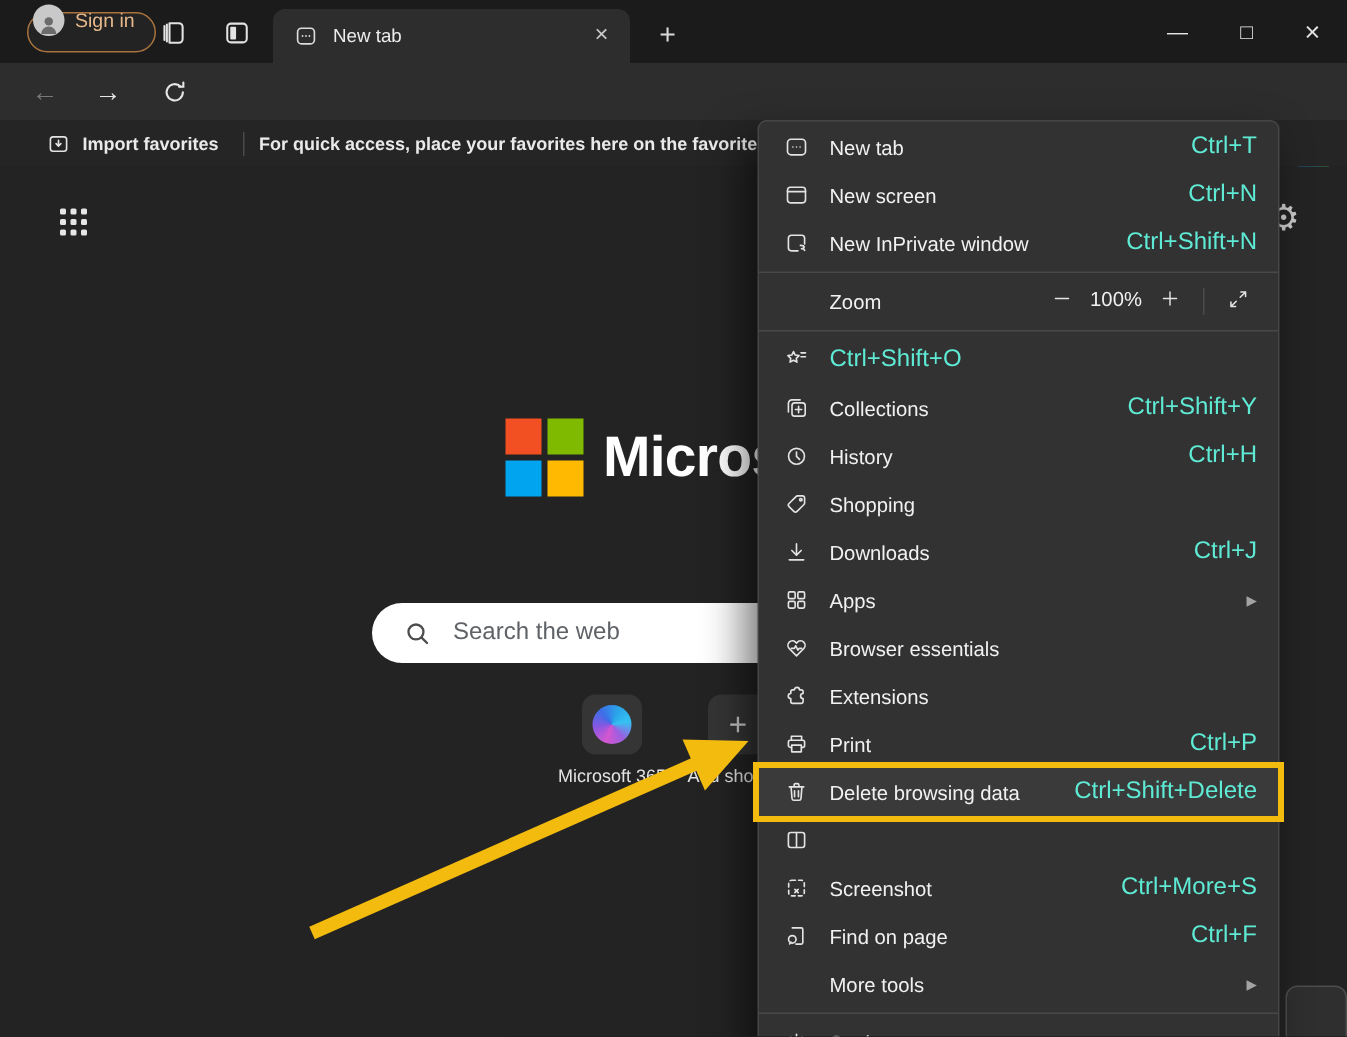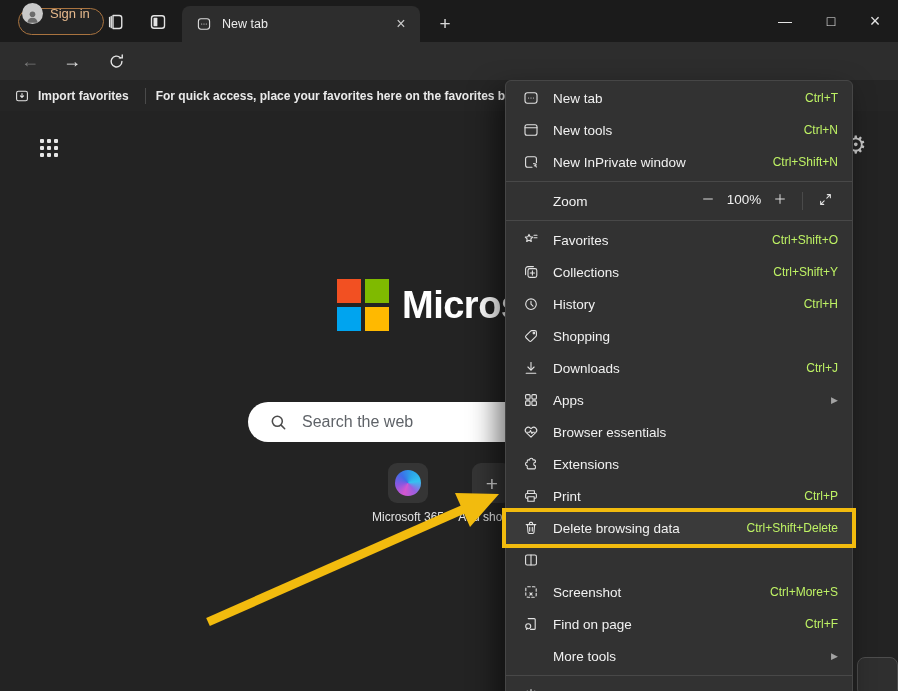--- a/index.html
+++ b/index.html
@@ -33,21 +33,21 @@
   #addressbar .ph{flex:1;white-space:nowrap;overflow:hidden}
   #more-btn{position:absolute;left:810px;top:47px;width:44px;height:29px;border-radius:6px;background:#4a4a4a;
     display:flex;align-items:center;justify-content:center;gap:4px}
   #more-btn i{width:3px;height:3px;border-radius:50%;background:#fff}
   #copilot{position:absolute;left:862px;top:47px;width:27px;height:27px;border-radius:50%;
     background:conic-gradient(from 230deg,#2e8bff,#7a5cff,#c44bff,#ff5ca0,#ff9d3c,#ffd23c,#39d27a,#19c3e8,#2e8bff)}
 
   
   #favbar{position:absolute;left:0;top:80px;width:898px;height:31px;background:#252525;display:flex;align-items:center;
     font-size:12px;font-weight:700;color:#eaeaea;white-space:nowrap}
-  .imp{display:flex;align-items:center;gap:8px;padding:0 12px 0 14px}
+  .imp{display:flex;align-items:center;gap:8px;padding:0 12px 0 31px}
   .favdiv{width:1px;height:16px;background:#4a4a4a;margin:0 10px 0 4px}
   .fav-link{color:#79b8f3;text-decoration:underline;margin-left:5px}
 
   
   #page{position:absolute;left:0;top:111px;width:898px;height:580px;background:#232323}
   .grid-icon{position:absolute;left:40px;top:28px;display:grid;grid-template-columns:repeat(3,4px);gap:3px}
   .grid-icon i{width:4px;height:4px;background:#e6e6e6;border-radius:1px}
   #logo{position:absolute;left:337px;top:168px;display:flex;align-items:center;gap:13px}
   .mslogo{display:grid;grid-template-columns:24px 24px;gap:4px}
   .mslogo i{width:24px;height:24px}
@@ -62,21 +62,21 @@
   .sc-label{font-size:12px;color:#e3e3e3;white-space:nowrap}
   .gear-behind{position:absolute;left:845px;top:20px;font-size:24px;color:#c9c9c9;z-index:5;font-family:"DejaVu Sans",sans-serif}
   .br-widget{position:absolute;left:857px;top:546px;width:41px;height:40px;background:#2f2f2f;border:1px solid #4d4d4d;border-radius:8px;z-index:4}
 
   
   #menu{position:absolute;left:505px;top:80px;width:348px;height:640px;background:#323232;border:1px solid #464646;
     border-radius:6px;box-shadow:-8px 12px 28px rgba(0,0,0,.55);z-index:100;padding:1px 0;overflow:visible}
   .mi{height:32px;display:flex;align-items:center;gap:13px;padding:0 14px 0 16px;font-size:13.5px;color:#f1f1f1;cursor:default}
   .mi .ic{width:18px;display:flex;justify-content:center;flex:none}
   .mi .lbl{flex:1;white-space:nowrap}
-  .mi .key{font-size:12px;color:#bef264;white-space:nowrap}
+  .mi .key{font-size:16px;color:#5eead4;white-space:nowrap}
   .mi .sub{color:#a3a3a3;font-size:9px}
   .mi.highlighted{outline:4px solid var(--anno,#F2BB0E);background:#3a3a3a;position:relative;z-index:2}
   .msep{height:1px;background:#484848;margin:3px 0}
   .zc{display:flex;align-items:flex-start}
   .zbtn{width:26px;display:flex;justify-content:center}
   .zval{font-size:13.5px;color:#f1f1f1;width:46px;text-align:center}
   .zdiv{width:1px;height:18px;background:#4a4a4a;margin:0 9px}
 
   
   #anno{position:absolute;left:0;top:0;width:898px;height:691px;z-index:300;pointer-events:none}
@@ -232,21 +232,21 @@
         <span class="lbl">New tab</span>
         <span class="key">Ctrl+T</span>
       </div>
       <div class="mi">
         <span class="ic">
           <svg width="16" height="16" viewBox="0 0 16 16" fill="none" stroke="#e3e3e3" stroke-width="1.1" stroke-linecap="round" stroke-linejoin="round">
             <rect x="2" y="2.8" width="12" height="10.4" rx="2"></rect>
             <path d="M2 5.7h12"></path>
           </svg>
         </span>
-        <span class="lbl">New tools</span>
+        <span class="lbl">New screen</span>
         <span class="key">Ctrl+N</span>
       </div>
       <div class="mi">
         <span class="ic">
           <svg width="16" height="16" viewBox="0 0 16 16" fill="none" stroke="#e3e3e3" stroke-width="1.1" stroke-linecap="round" stroke-linejoin="round">
             <path d="M13.4 8.6V4.8a2 2 0 0 0-2-2H4.6a2 2 0 0 0-2 2v6.4a2 2 0 0 0 2 2H9"></path>
             <path d="M10.6 9.6c1.6 0 2.5.5 2.5 1.1 0 .7-.9 1.1-1.8 1.1.9 0 2.1.4 2.1 1.2"></path>
           </svg>
         </span>
         <span class="lbl">New InPrivate window</span>
@@ -277,21 +277,20 @@
         </span>
       </div>
       <div class="msep"></div>
       <div class="mi">
         <span class="ic">
           <svg width="16" height="16" viewBox="0 0 16 16" fill="none" stroke="#e3e3e3" stroke-width="1.1" stroke-linecap="round" stroke-linejoin="round">
             <path d="M6 2.4l1.15 2.3 2.55.37-1.85 1.8.44 2.53L6 8.2l-2.29 1.2.44-2.53-1.85-1.8 2.55-.37z"></path>
             <path d="M11 3.2h3M11 5.8h3"></path>
           </svg>
         </span>
-        <span class="lbl">Favorites</span>
         <span class="key">Ctrl+Shift+O</span>
       </div>
       <div class="mi">
         <span class="ic">
           <svg width="16" height="16" viewBox="0 0 16 16" fill="none" stroke="#e3e3e3" stroke-width="1.1" stroke-linecap="round" stroke-linejoin="round">
             <path d="M2.6 10.6V5a2.4 2.4 0 0 1 2.4-2.4h5.4"></path>
             <rect x="5" y="4.6" width="8.8" height="8.8" rx="1.8"></rect>
             <path d="M9.4 6.9v4.2M7.3 9h4.2"></path>
           </svg>
         </span>

